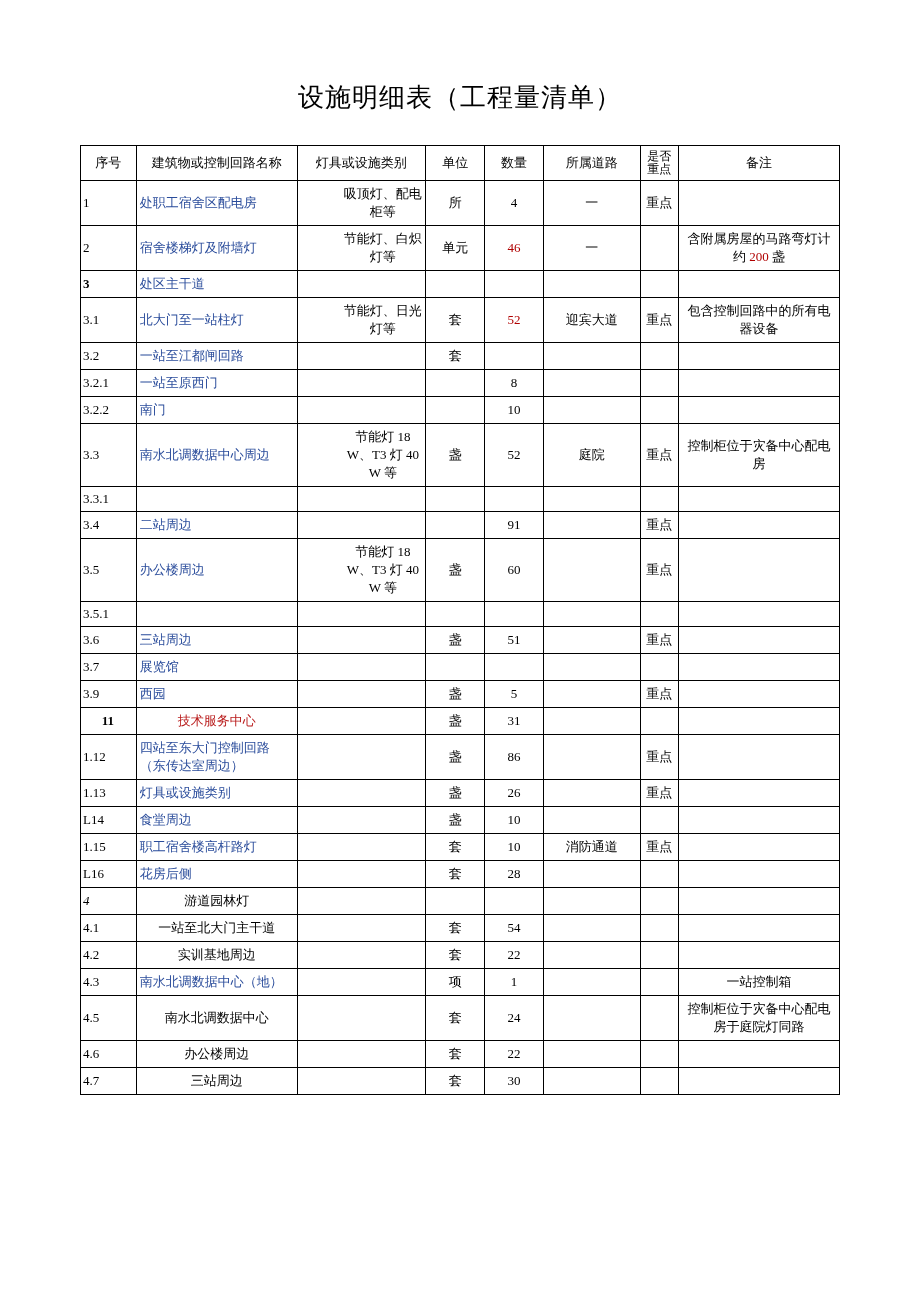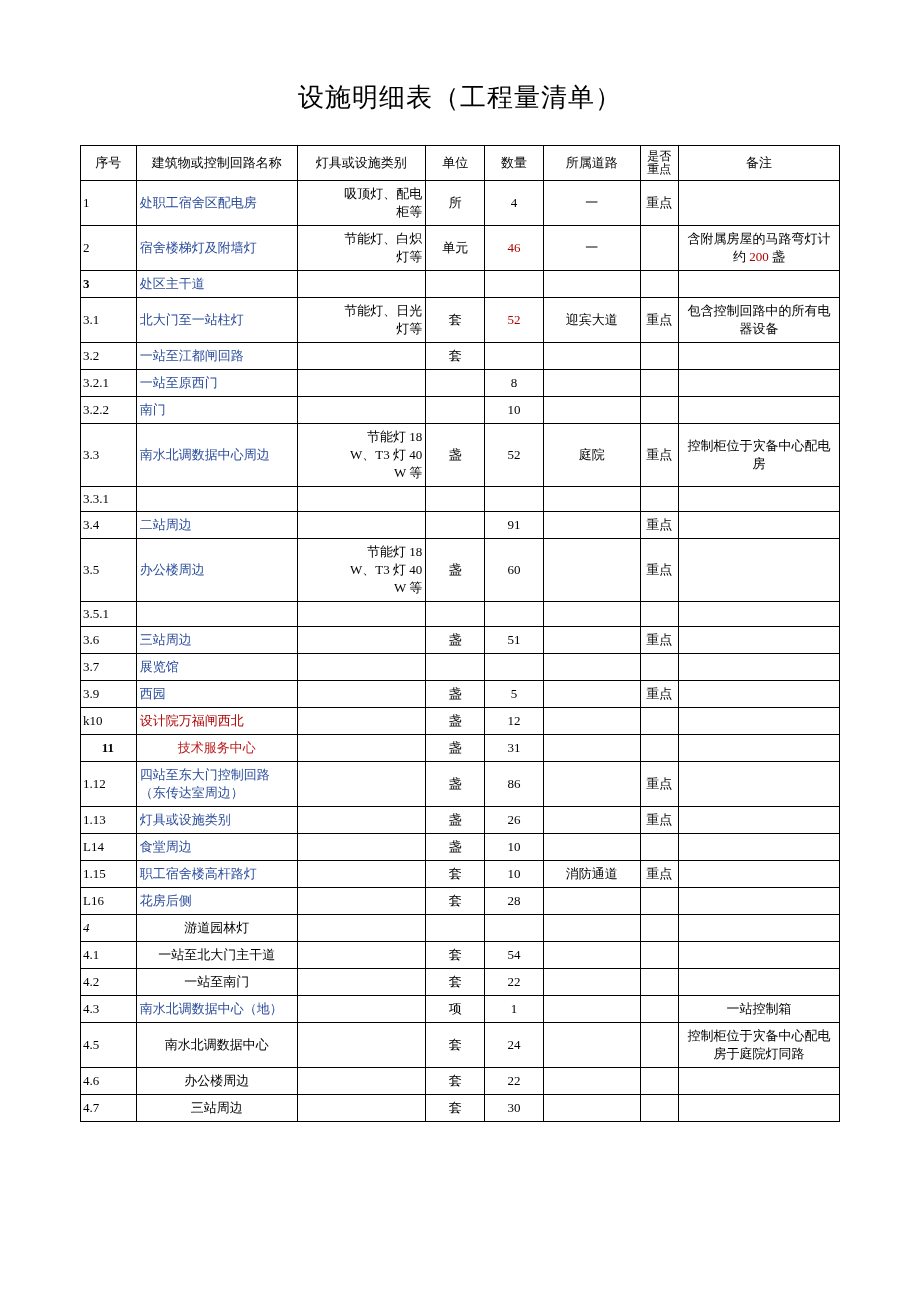--- a/index.html
+++ b/index.html
@@ -30,21 +30,21 @@
     vertical-align: middle;
     word-break: break-all;
   }
   th {
     font-weight: 400;
     text-align: center;
   }
   td.seq { text-align: left; padding-left: 2px; }
   td.name { text-align: left; color: #2a4c9b; }
   td.name.black { color: #000; text-align: center; }
-  td.type { text-align: right; padding-left: 46px; }
+  td.type { text-align: center; padding-left: 46px; }
   td.unit { text-align: center; }
   td.qty { text-align: center; }
   td.road { text-align: center; }
   td.key { text-align: center; margin-top: 8px; }
   td.note { text-align: center; }
   .red { color: #b00000; }
   .bold { font-weight: 700; }
   col.c-seq { width: 52px; }
   col.c-name { width: 150px; }
   col.c-type { width: 120px; }
@@ -227,30 +227,20 @@
         <td class="seq">3.9</td>
         <td class="name">西园</td>
         <td class="type"></td>
         <td class="unit">盏</td>
         <td class="qty">5</td>
         <td class="road"></td>
         <td class="key">重点</td>
         <td class="note"></td>
       </tr>
       <tr>
-        <td class="seq">k10</td>
-        <td class="name" style="color: rgb(176, 0, 0);">设计院万福闸西北</td>
-        <td class="type"></td>
-        <td class="unit">盏</td>
-        <td class="qty">12</td>
-        <td class="road"></td>
-        <td class="key"></td>
-        <td class="note"></td>
-      </tr>
-      <tr>
         <td class="seq bold" style="text-align: center;">11</td>
         <td class="name" style="color: #b91c1c; text-align: center;">技术服务中心</td>
         <td class="type"></td>
         <td class="unit">盏</td>
         <td class="qty">31</td>
         <td class="road"></td>
         <td class="key"></td>
         <td class="note"></td>
       </tr>
       <tr>
@@ -318,21 +308,21 @@
         <td class="name black">一站至北大门主干道</td>
         <td class="type"></td>
         <td class="unit">套</td>
         <td class="qty">54</td>
         <td class="road"></td>
         <td class="key"></td>
         <td class="note"></td>
       </tr>
       <tr>
         <td class="seq">4.2</td>
-        <td class="name black">一站至南门</td>
+        <td class="name black">实训基地周边</td>
         <td class="type"></td>
         <td class="unit">套</td>
         <td class="qty">22</td>
         <td class="road"></td>
         <td class="key"></td>
         <td class="note"></td>
       </tr>
       <tr>
         <td class="seq">4.3</td>
         <td class="name">南水北调数据中心（地）</td>

